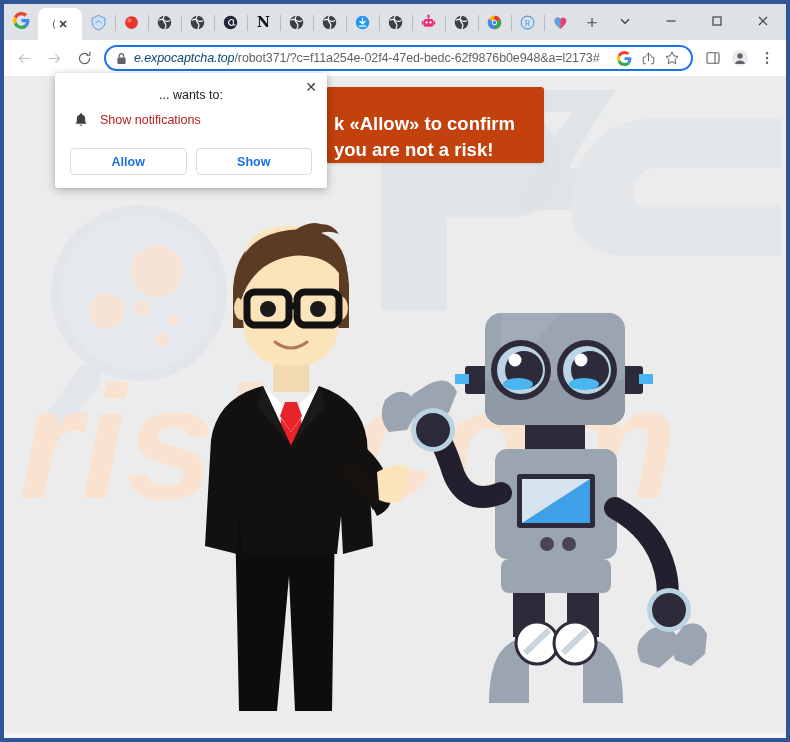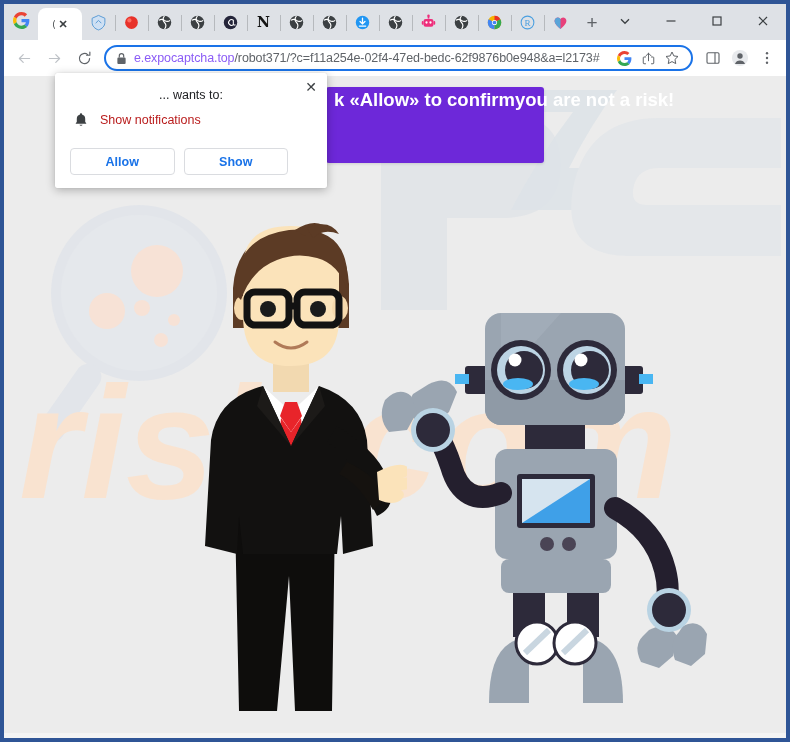--- a/index.html
+++ b/index.html
@@ -148,21 +148,21 @@
   }
   #lock-icon { margin-right: 7px; display:flex; color:#5f6368; }
   #url-text {
     flex: 1;
     font-size: 12.5px;
     color: #5f6368;
     white-space: nowrap;
     overflow: hidden;
     letter-spacing: -0.1px;
   }
-  #url-text .host { color: #8b5cf6; }
+  #url-text .host { color: #0c4a6e; font-style: italic; }
   .omni-icon {
     width: 22px; height: 22px;
     display: flex; align-items: center; justify-content: center;
     margin-left: 2px;
   }
   .tb-icon {
     width: 26px; height: 28px;
     display: flex; align-items: center; justify-content: center;
     color: #5f6368;
     margin-left: 1px;
@@ -200,26 +200,26 @@
     position: absolute;
     left: 10px; top: 290px;
     width: 700px; height: 200px;
   }
 
   
   #captcha-banner {
     position: absolute;
     left: 317px; top: 9px;
     width: 218px; height: 76px;
-    background: #6d28d9;
+    background: #c2410c;
     border-radius: 3px;
     display: flex;
-    flex-direction: row;
+    flex-direction: column;
     align-items: flex-start;
-    justify-content: flex-start;
+    justify-content: flex-end;
     padding-left: 8px;
     box-shadow: 0 1px 3px rgba(0,0,0,0.12);
   }
   #captcha-banner .line {
     color: #ffffff;
     font-size: 18.5px;
     font-weight: bold;
     line-height: 26px;
     white-space: nowrap;
   }
@@ -261,21 +261,21 @@
     display: flex;
     align-items: center;
     gap: 12px;
   }
   #bell-icon { width: 15px; height: 16px; display:flex; align-items:center; justify-content:center; color:#3c4043; }
   #notif-perm-label { font-size: 12.5px; color: #b91c1c; }
 
   #notif-buttons {
     position: absolute;
     left: 15px; top: 75px;
-    width: 218px;
+    width: 242px;
     display: flex;
     gap: 9px;
   }
   .notif-btn {
     flex: 1;
     height: 27px;
     border: 1px solid #dadce0;
     border-radius: 4px;
     background: #fff;
     color: #1a73e8;

